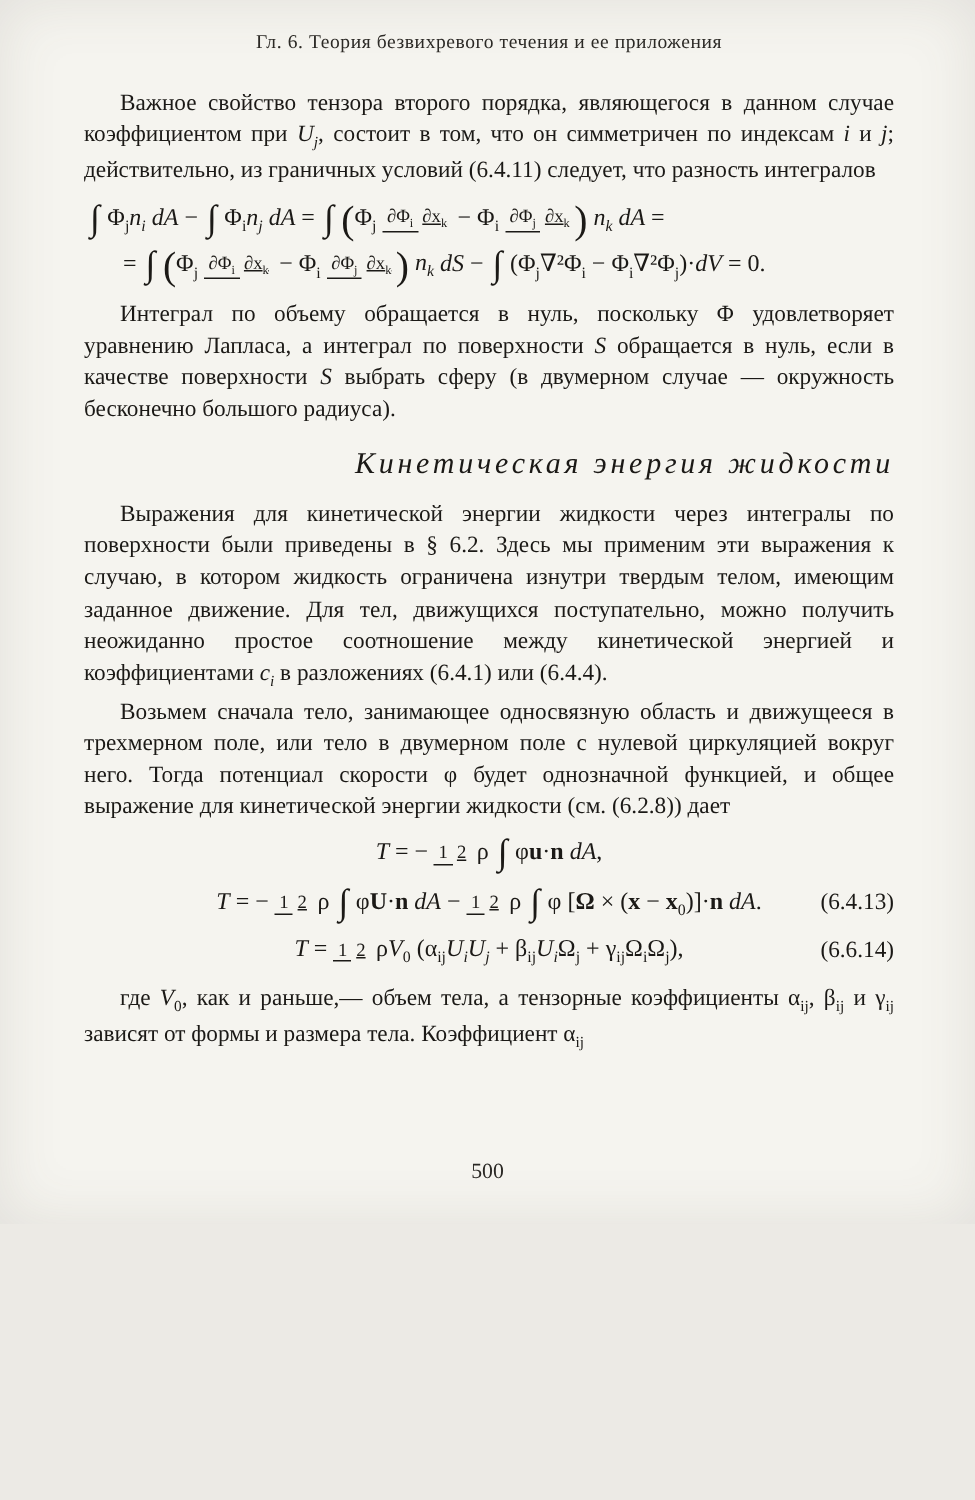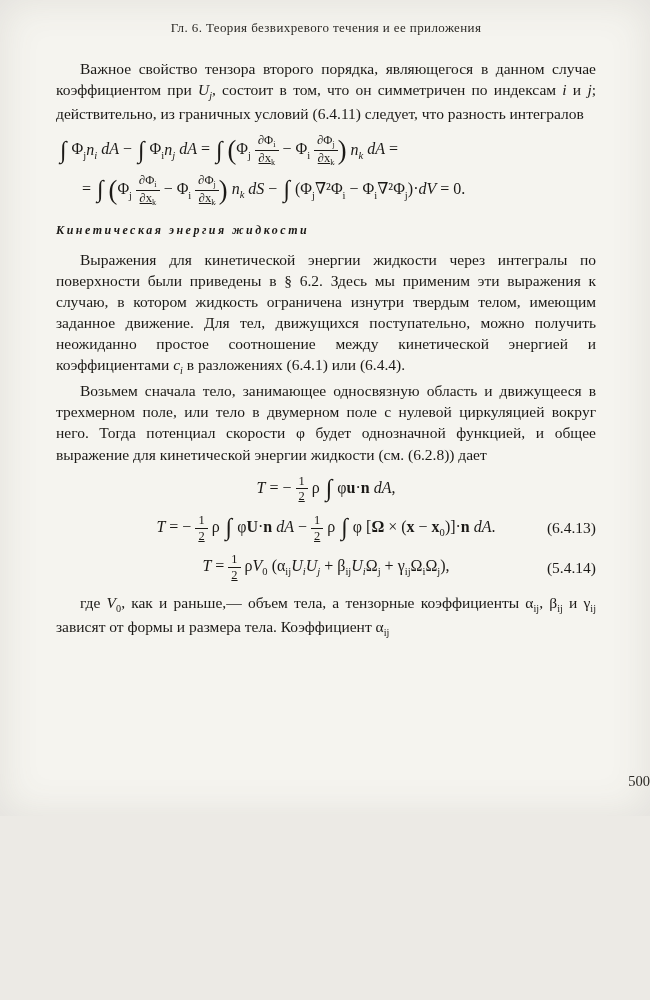--- a/index.html
+++ b/index.html
@@ -45,50 +45,50 @@
   .eqnum {
     position: absolute;
     right: 0;
     top: 50%;
     transform: translateY(-50%);
     font-size: 15.5px;
     text-align: center;
   }
   .frac {
     display: inline-flex;
-    flex-direction: column;
+    flex-direction: row;
     text-align: center;
     vertical-align: middle;
     font-size: 0.78em;
     line-height: 1.18;
   }
   .frac > span:first-child { border-bottom: 1px solid currentColor; padding: 0 3px; }
   .frac > span:last-child { padding: 0 3px; text-decoration: underline; }
   .int {
     font-style: italic;
     font-size: 1.5em;
     line-height: 1;
     vertical-align: -0.13em;
     margin: 0 1px 0 2px;
   }
   .bigp { font-size: 1.65em; line-height: 1; vertical-align: middle; font-weight: 400; }
   sub { font-size: 0.66em; }
   .section-heading {
-    text-align: left;
+    text-align: right;
     font-style: italic;
-    font-weight: bold;
-    font-size: 12px;
+    font-weight: normal;
+    font-size: 20px;
     letter-spacing: 2.5px;
     margin: 15px 0 11px 0;
   }
   .pagenum {
     position: absolute;
     left: 0; right: 0;
     bottom: 26px;
-    text-align: right;
+    text-align: center;
     font-size: 14.5px;
     color: #2b2925;
   }
 </style>
 </head>
 <body>
 
 <div class="page">
 
   <div class="running-header">Гл. 6. Теория безвихревого течения и ее приложения</div>
@@ -103,20 +103,21 @@
         <span>∂x<sub>k</sub></span>
       </span><span class="bigp">)</span> <i>n<sub>k</sub></i> <i>dA</i> =</div>
   <div class="formula linetwo">= <span class="int">∫</span> <span class="bigp">(</span>Φ<sub>j</sub> <span class="frac">
         <span>∂Φ<sub>i</sub></span>
         <span>∂x<sub>k</sub></span>
       </span> − Φ<sub>i</sub> <span class="frac">
         <span>∂Φ<sub>j</sub></span>
         <span>∂x<sub>k</sub></span>
       </span><span class="bigp">)</span> <i>n<sub>k</sub></i> <i>dS</i> − <span class="int">∫</span> (Φ<sub>j</sub>∇²Φ<sub>i</sub> − Φ<sub>i</sub>∇²Φ<sub>j</sub>)·<i>dV</i> = 0.</div>
 
+  <p class="para">Интеграл по объему обращается в нуль, поскольку Φ удовлетворяет уравнению Лапласа, а интеграл по поверхности <i>S</i> обращается в нуль, если в качестве поверхности <i>S</i> выбрать сферу (в двумерном случае — окружность бесконечно большого радиуса).</p>
 
   <h2 class="section-heading">Кинетическая энергия жидкости</h2>
 
   <p class="para">Выражения для кинетической энергии жидкости через интегралы по поверхности были приведены в § 6.2. Здесь мы применим эти выражения к случаю, в котором жидкость ограничена изнутри твердым телом, имеющим заданное движение. Для тел, движущихся поступательно, можно получить неожиданно простое соотношение между кинетической энергией и коэффициентами <i>c<sub>i</sub></i> в разложениях (6.4.1) или (6.4.4).</p>
 
   <p class="para">Возьмем сначала тело, занимающее односвязную область и движущееся в трехмерном поле, или тело в двумерном поле с нулевой циркуляцией вокруг него. Тогда потенциал скорости φ будет однозначной функцией, и общее выражение для кинетической энергии жидкости (см. (6.2.8)) дает</p>
 
   <div class="formula"><i>T</i> = − <span class="frac">
         <span>1</span>
         <span>2</span>
@@ -133,20 +134,20 @@
         </span> ρ <span class="int">∫</span> φ [<b>Ω</b> × (<b>x</b> − <b>x</b><sub>0</sub>)]·<b>n</b> <i>dA</i>.</span>
     <span class="eqnum">(6.4.13)</span>
   </div>
 
 
   <div class="formula">
     <span><i>T</i> = <span class="frac">
           <span>1</span>
           <span>2</span>
         </span> ρ<i>V</i><sub>0</sub> (α<sub>ij</sub><i>U<sub>i</sub>U<sub>j</sub></i> + β<sub>ij</sub><i>U<sub>i</sub></i>Ω<sub>j</sub> + γ<sub>ij</sub>Ω<sub>i</sub>Ω<sub>j</sub>),</span>
-    <span class="eqnum">(5.4.14)</span>
+    <span class="eqnum">(6.6.14)</span>
   </div>
 
   <p class="para">где <i>V</i><sub>0</sub>, как и раньше,— объем тела, а тензорные коэффициенты α<sub>ij</sub>, β<sub>ij</sub> и γ<sub>ij</sub> зависят от формы и размера тела. Коэффициент α<sub>ij</sub></p>
 
   <div class="pagenum">500</div>
 
 </div>
 
 </body></html>

